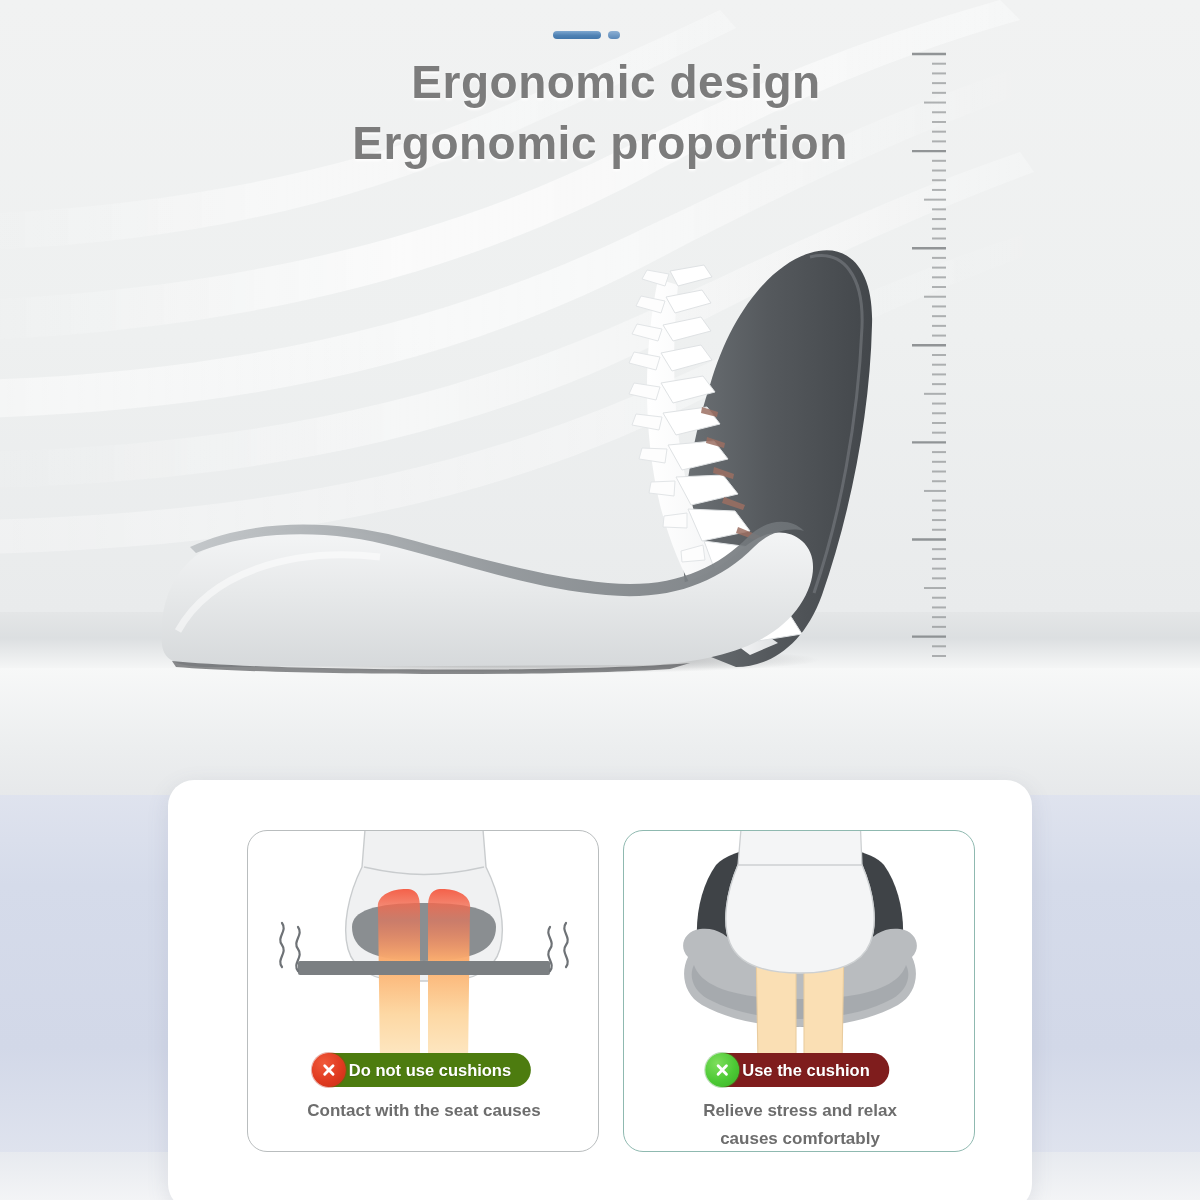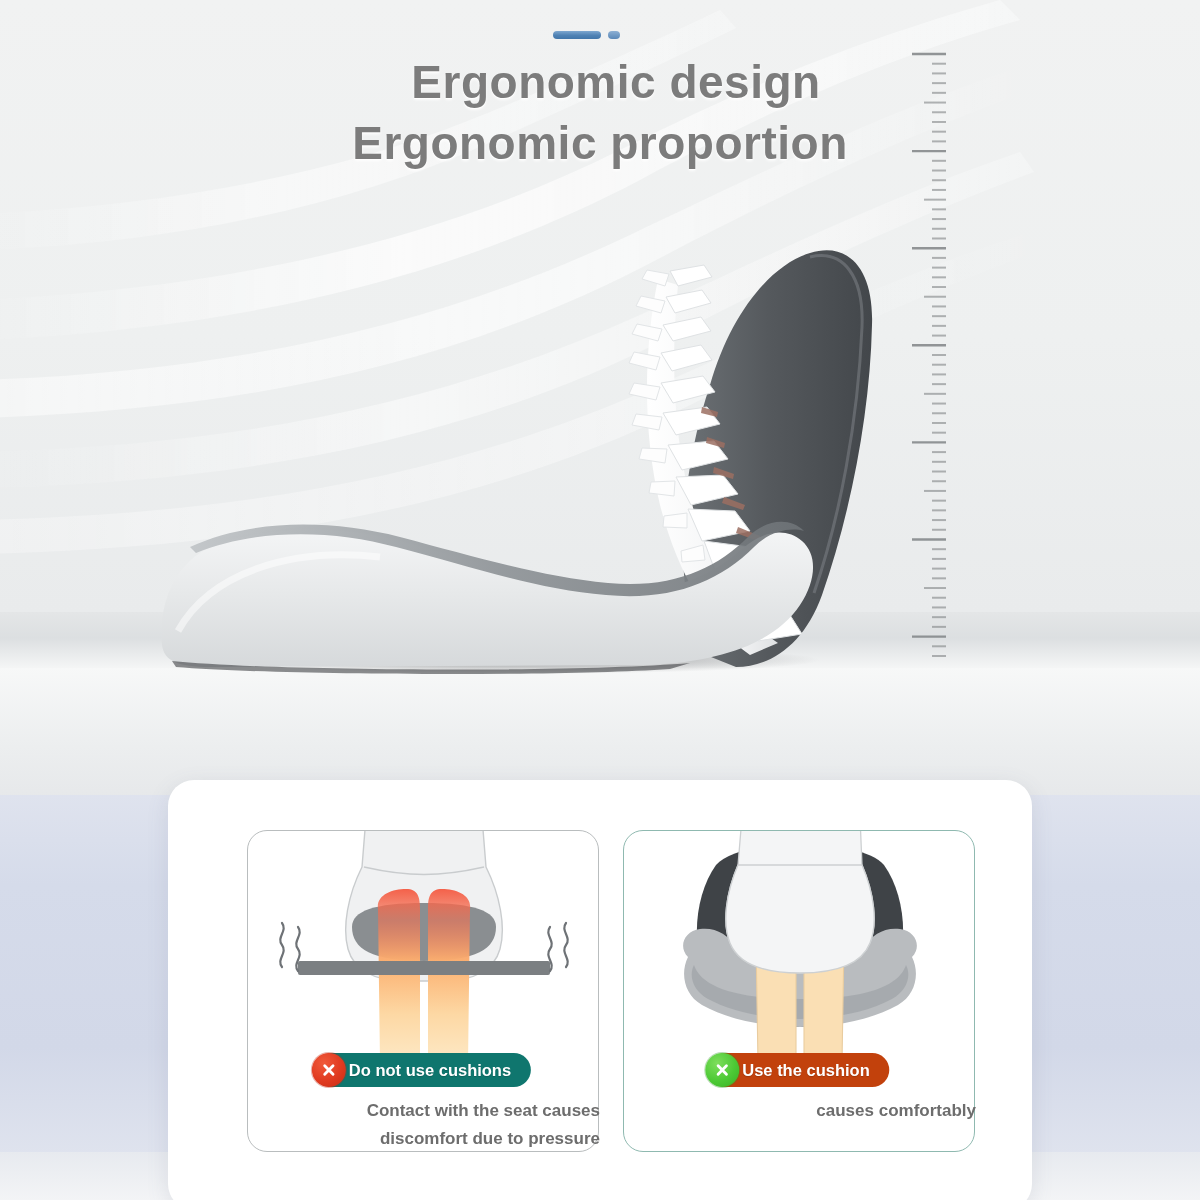--- a/index.html
+++ b/index.html
@@ -74,36 +74,36 @@
 
   .card-art{position:absolute;left:0;top:0;width:352px;height:232px;overflow:hidden;}
 
   .pill{
     position:absolute;left:50%;transform:translateX(-50%);
     top:222px;height:34px;border-radius:17px;
     display:flex;align-items:center;padding:0 20px 0 34px;
     color:#ffffff;font-weight:bold;font-size:16.5px;white-space:nowrap;
     text-shadow:0 1px 1px rgba(0,0,0,.18);
   }
-  .pill-bad{background:#0f766e;}
-  .pill-good{background:#c2410c;}
+  .pill-bad{background:#4d7c0f;}
+  .pill-good{background:#7f1d1d;}
 
   .badge-icon{
     position:absolute;left:-3px;top:50%;transform:translateY(-50%);
     width:34px;height:34px;border-radius:50%;
     display:flex;align-items:center;justify-content:center;
   }
   .badge-red{background:radial-gradient(circle at 35% 30%,#f05a3a 0%,#e03a20 55%,#c92c14 100%);
     box-shadow:0 0 0 1px rgba(190,40,20,.35);}
   .badge-green{background:radial-gradient(circle at 35% 30%,#7ede5c 0%,#4cc935 55%,#38b024 100%);
     box-shadow:0 0 0 1px rgba(50,150,40,.35);}
   .badge-icon svg{width:20px;height:20px;}
 
   .caption{
-    position:absolute;left:0;top:266px;width:352px;text-align:right;
+    position:absolute;left:0;top:266px;width:352px;text-align:center;
     color:#6d6d6d;font-weight:bold;font-size:17px;line-height:1.62;
   }
   .caption span{display:block;}
 </style>
 </head>
 <body>
 
 <div id="stage">
 
   <div class="bg-top"></div>
@@ -351,21 +351,20 @@
           <span class="badge-icon badge-red">
             <svg viewBox="0 0 24 24">
                 <path d="M7 7 L17 17 M17 7 L7 17" stroke="#ffffff" stroke-width="3.4" stroke-linecap="round" fill="none"></path>
               </svg>
           </span>
           <span>Do not use cushions</span>
         </div>
 
         <div class="caption">
           <span>Contact with the seat causes</span>
-          <span>discomfort due to pressure</span>
         </div>
       </div>
 
       <div class="card card-good">
         <svg class="card-art" viewBox="0 0 352 232">
 
           <path d="M92 34 C 72 62 66 110 82 148 C 96 180 128 196 176 196
                    C 224 196 256 180 270 148 C 286 110 280 62 260 34
                    C 236 6 116 6 92 34 Z" fill="#3f4347"></path>
 
@@ -395,19 +394,20 @@
         <div class="pill pill-good">
           <span class="badge-icon badge-green">
             <svg viewBox="0 0 24 24">
                 <path d="M7 7 L17 17 M17 7 L7 17" stroke="#ffffff" stroke-width="3.4" stroke-linecap="round" fill="none"></path>
               </svg>
           </span>
           <span>Use the cushion</span>
         </div>
 
         <div class="caption">
+          <span>Relieve stress and relax</span>
           <span>causes comfortably</span>
         </div>
       </div>
 
     </div>
   </div>
 </div>
 
 </body></html>

